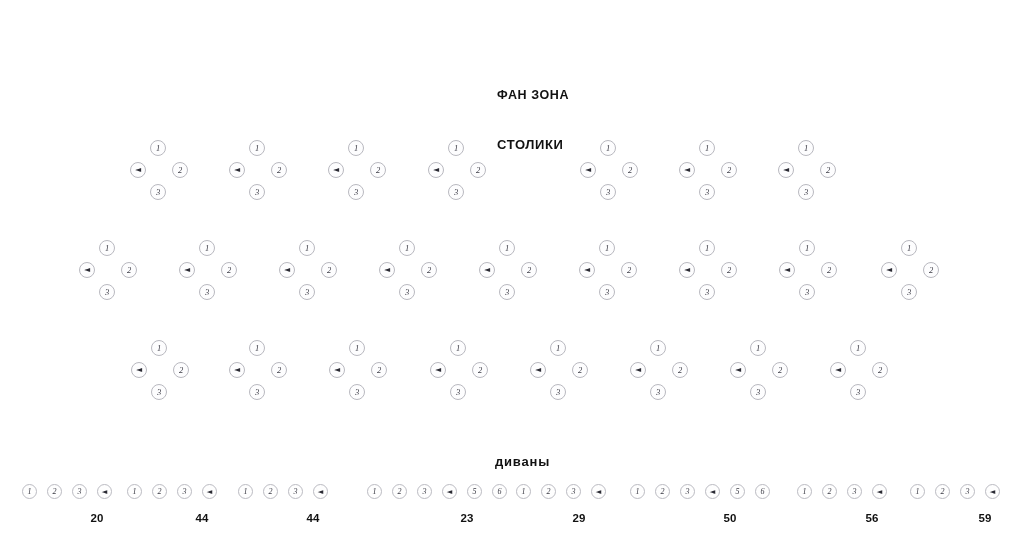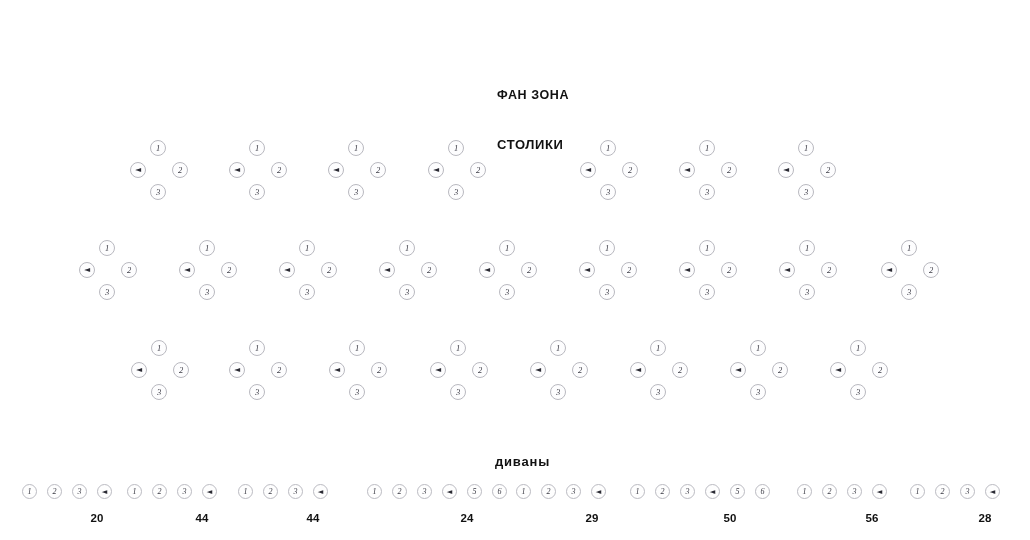--- a/index.html
+++ b/index.html
@@ -256,28 +256,28 @@
         <div class="sofa-seat arrow" style="left: 313px; top: 484px;">◄</div>
         <div class="sofa-num" style="left: 298px; top: 512px;">44</div>
       </div>
       <div>
         <div class="sofa-seat" style="left: 367px; top: 484px;">1</div>
         <div class="sofa-seat" style="left: 392px; top: 484px;">2</div>
         <div class="sofa-seat" style="left: 417px; top: 484px;">3</div>
         <div class="sofa-seat arrow" style="left: 442px; top: 484px;">◄</div>
         <div class="sofa-seat" style="left: 467px; top: 484px;">5</div>
         <div class="sofa-seat" style="left: 492px; top: 484px;">6</div>
-        <div class="sofa-num" style="left: 452px; top: 512px;">24</div>
+        <div class="sofa-num" style="left: 452px; top: 512px;">23</div>
       </div>
       <div>
         <div class="sofa-seat" style="left: 516px; top: 484px;">1</div>
         <div class="sofa-seat" style="left: 541px; top: 484px;">2</div>
         <div class="sofa-seat" style="left: 566px; top: 484px;">3</div>
         <div class="sofa-seat arrow" style="left: 591px; top: 484px;">◄</div>
-        <div class="sofa-num" style="left: 577px; top: 512px;">29</div>
+        <div class="sofa-num" style="left: 564px; top: 512px;">29</div>
       </div>
       <div>
         <div class="sofa-seat" style="left: 630px; top: 484px;">1</div>
         <div class="sofa-seat" style="left: 655px; top: 484px;">2</div>
         <div class="sofa-seat" style="left: 680px; top: 484px;">3</div>
         <div class="sofa-seat arrow" style="left: 705px; top: 484px;">◄</div>
         <div class="sofa-seat" style="left: 730px; top: 484px;">5</div>
         <div class="sofa-seat" style="left: 755px; top: 484px;">6</div>
         <div class="sofa-num" style="left: 715px; top: 512px;">50</div>
       </div>
@@ -286,17 +286,17 @@
         <div class="sofa-seat" style="left: 822px; top: 484px;">2</div>
         <div class="sofa-seat" style="left: 847px; top: 484px;">3</div>
         <div class="sofa-seat arrow" style="left: 872px; top: 484px;">◄</div>
         <div class="sofa-num" style="left: 857px; top: 512px;">56</div>
       </div>
       <div>
         <div class="sofa-seat" style="left: 910px; top: 484px;">1</div>
         <div class="sofa-seat" style="left: 935px; top: 484px;">2</div>
         <div class="sofa-seat" style="left: 960px; top: 484px;">3</div>
         <div class="sofa-seat arrow" style="left: 985px; top: 484px;">◄</div>
-        <div class="sofa-num" style="left: 970px; top: 512px;">28</div>
+        <div class="sofa-num" style="left: 970px; top: 512px;">59</div>
       </div>
     </div>
 
 </div>
 
 </body></html>

